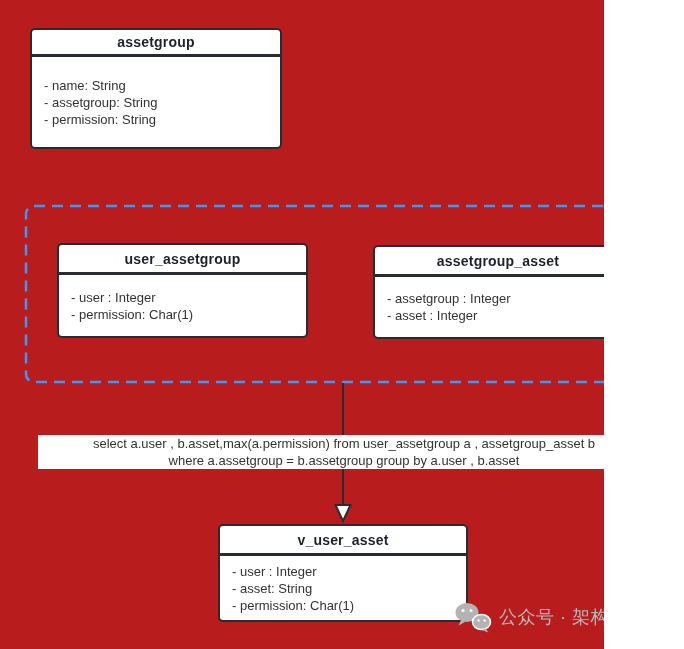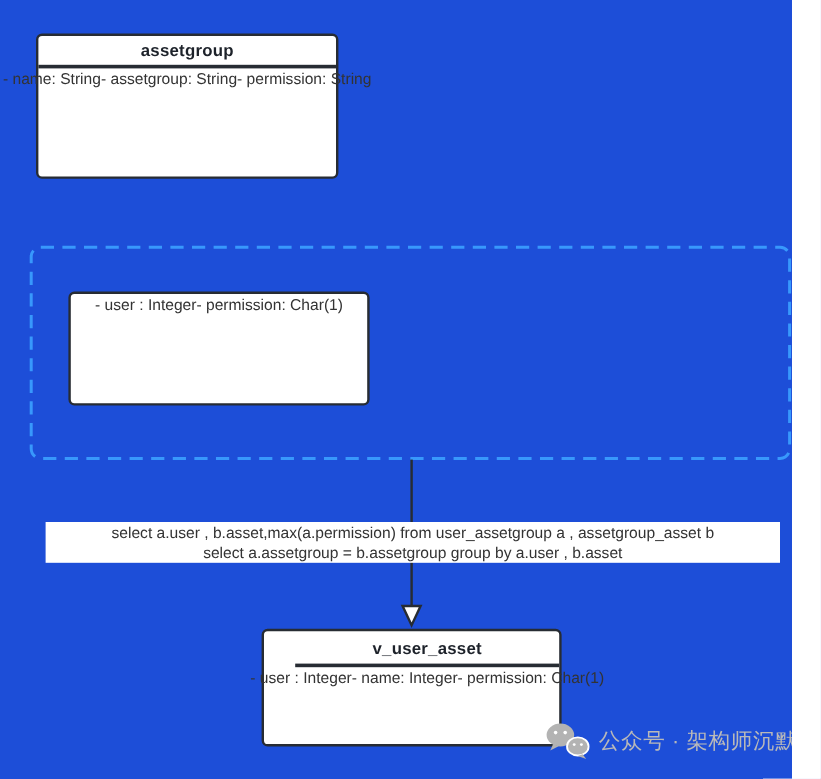--- a/index.html
+++ b/index.html
@@ -1,22 +1,22 @@
 <!DOCTYPE html>
 <html style="--group-border: #3898fc; --box-border: #272c33; --text: #333333; --watermark: #b9b9b9;"><head>
 <meta charset="utf-8">
 <style>
   html, body { margin: 0; padding: 0; background: #ffffff; }
   body { font-family: "Liberation Sans", sans-serif; }
 
   .canvas {
     position: relative;
-    width: 660px;
+    width: 604px;
     height: 649px;
-    background: #1d4ed8;
+    background: #b91c1c;
     overflow: hidden;
   }
 
   .connector-layer {
     position: absolute;
     left: 0; top: 0;
     width: 684px; height: 649px;
     z-index: 1;
   }
   .group-rect {
@@ -53,21 +53,21 @@
     align-items: center;
     justify-content: center;
     font-weight: bold;
     font-size: 14px;
     color: #1d222a;
     letter-spacing: 0.2px;
   }
   .box-body {
     flex: 1 1 auto;
     display: flex;
-    flex-direction: row;
+    flex-direction: column;
     justify-content: center;
     padding: 0 12px;
   }
   .field {
     font-size: 13px;
     line-height: 17px;
     color: var(--text, #333333);
     white-space: nowrap;
   }
 
@@ -112,39 +112,47 @@
   <div class="class-box" style="left:30px; top:28px; width:252px; height:121px;">
     <div class="box-header" style="height:24px;">assetgroup</div>
     <div class="box-body">
       <div class="field">- name: String</div>
       <div class="field">- assetgroup: String</div>
       <div class="field">- permission: String</div>
     </div>
   </div>
 
   <div class="class-box" style="left:57px; top:243px; width:251px; height:95px;">
+    <div class="box-header" style="height:27px;">user_assetgroup</div>
     <div class="box-body">
       <div class="field">- user : Integer</div>
       <div class="field">- permission: Char(1)</div>
     </div>
   </div>
 
+  <div class="class-box" style="left:373px; top:245px; width:250px; height:94px;">
+    <div class="box-header" style="height:27px;">assetgroup_asset</div>
+    <div class="box-body">
+      <div class="field">- assetgroup : Integer</div>
+      <div class="field">- asset : Integer</div>
+    </div>
+  </div>
 
-  <div class="class-box" style="left:218px; top:524px; width:250px; height:98px;padding-left:26px;">
+  <div class="class-box" style="left:218px; top:524px; width:250px; height:98px;">
     <div class="box-header" style="height:27px;">v_user_asset</div>
     <div class="box-body">
       <div class="field">- user : Integer</div>
-      <div class="field">- name: Integer</div>
+      <div class="field">- asset: String</div>
       <div class="field">- permission: Char(1)</div>
     </div>
   </div>
 
   <div class="sql-label">
     <div>select a.user , b.asset,max(a.permission) from user_assetgroup a , assetgroup_asset b</div>
-    <div>select a.assetgroup = b.assetgroup group by a.user , b.asset</div>
+    <div>where a.assetgroup = b.assetgroup group by a.user , b.asset</div>
   </div>
 
   <div class="watermark">
     <svg width="38" height="32" viewBox="0 0 38 32" xmlns="http://www.w3.org/2000/svg">
       <ellipse cx="13" cy="11.5" rx="11.5" ry="9.5" fill="#b3b3b3"></ellipse>
       <path d="M7 19 L4.5 24.5 L11.5 20.8 Z" fill="#b3b3b3"></path>
       <circle cx="9" cy="9.5" r="1.5" fill="#ffffff"></circle>
       <circle cx="17" cy="9.5" r="1.5" fill="#ffffff"></circle>
       <ellipse cx="27.5" cy="21" rx="9" ry="7.6" fill="#b3b3b3" stroke="#ffffff" stroke-width="1.5"></ellipse>
       <path d="M31.5 27.5 L34.5 31.5 L27.5 29 Z" fill="#b3b3b3"></path>

